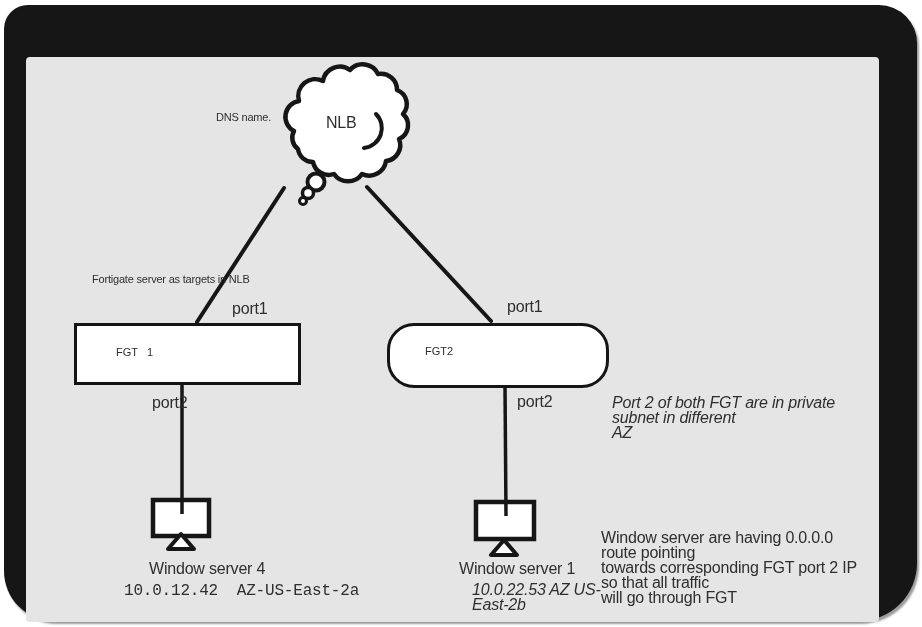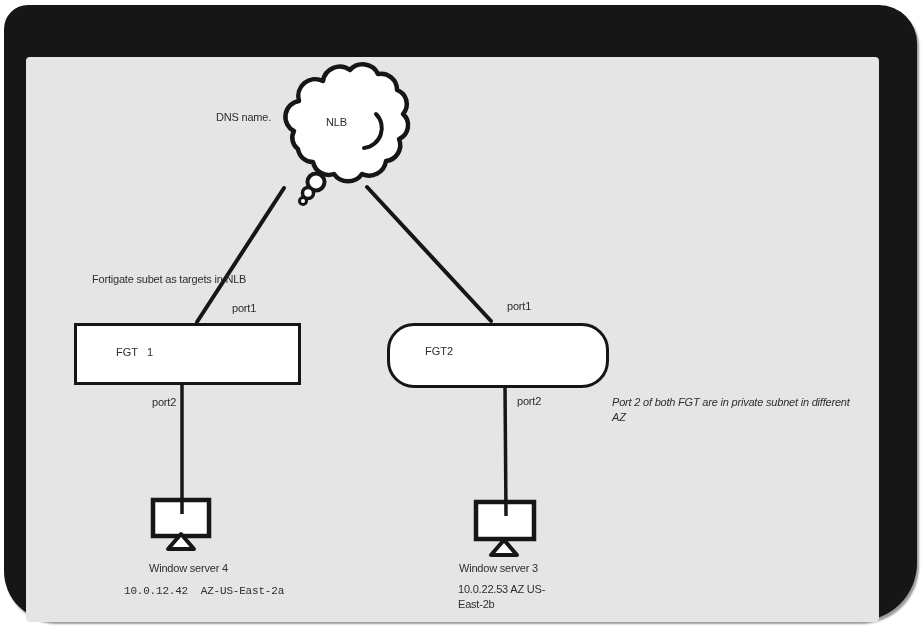--- a/index.html
+++ b/index.html
@@ -3,21 +3,21 @@
 <meta charset="utf-8">
 <style>
   html,body{margin:0;padding:0;background:#ffffff;}
   .stage{position:relative;width:922px;height:627px;background:#ffffff;overflow:hidden;
          font-family:"Liberation Sans","DejaVu Sans",sans-serif;}
   .frame{position:absolute;left:4px;top:5px;width:913px;height:616px;background:#161616;
          border-radius:24px 38px 58px 50px;box-shadow:2px 3px 2px #9c9c9c;}
   .content{position:absolute;left:22px;top:13px;width:853px;height:565px;background:#e5e5e5;
            border-radius:4px;margin-top:39px;}
   .content svg{position:absolute;left:0;top:0;}
-  .txt{position:absolute;color:#2e2e2e;font-size:11px;line-height:15px;
+  .txt{position:absolute;color:#2e2e2e;font-size:16px;line-height:15px;
        letter-spacing:-0.2px;white-space:pre-line;}
   .txt.pre{white-space:pre;font-family:Liberation Mono, monospace;}
   .box{position:absolute;border:3px solid #151515;background:#ffffff;box-sizing:border-box;}
   .box .lbl{position:absolute;color:#2e2e2e;font-size:11px;white-space:pre;}
   .fgt1{left:48px;top:266px;width:227px;height:62px;}
   .fgt2{left:361px;top:266px;width:222px;height:65px;border-radius:27px;}
 </style>
 </head>
 <body>
 
@@ -61,40 +61,43 @@
         <line x1="156" y1="326" x2="156" y2="457" stroke="#161616" stroke-width="3.5"></line>
         <line x1="479" y1="329" x2="480" y2="459" stroke="#161616" stroke-width="3.5"></line>
 
         <polygon points="155,477 142,492 168,492" fill="#ffffff" stroke="#161616" stroke-width="4" stroke-linejoin="round"></polygon>
         <polygon points="478,483 465,498 491,498" fill="#ffffff" stroke="#161616" stroke-width="4" stroke-linejoin="round"></polygon>
       </svg>
 
       <div class="txt" style="left:190px;top:53px;font-size:11px;">DNS name.</div>
       <div class="txt" style="left:300px;top:58px;">NLB</div>
 
-      <div class="txt" style="left:66px;top:215px;font-size:11px;">Fortigate subet as targets in NLB</div>
+      <div class="txt" style="left:66px;top:215px;font-size:11px;">Fortigate server as targets in NLB</div>
 
       <div class="txt" style="left:206px;top:244px;">port1</div>
       <div class="txt" style="left:481px;top:242px;">port1</div>
 
       <div class="box fgt1">
         <div class="lbl" style="left:39px;top:20px;">FGT   1</div>
       </div>
       <div class="box fgt2">
         <div class="lbl" style="left:35px;top:19px;">FGT2</div>
       </div>
 
       <div class="txt" style="left:126px;top:338px;">port2</div>
       <div class="txt" style="left:491px;top:337px;">port2</div>
 
       <div class="txt" style="left:586px;top:338px;width:260px;font-style:italic;">Port 2 of both FGT are in private subnet in different
 AZ</div>
+      <div class="txt" style="left:575px;top:473px;width:270px;">Window server are having 0.0.0.0 route pointing
+towards corresponding FGT port 2 IP so that all traffic
+will go through FGT</div>
 
       <div class="txt" style="left:123px;top:504px;">Window server 4</div>
       <div class="txt pre" style="left:98px;top:527px;">10.0.12.42  AZ-US-East-2a</div>
 
-      <div class="txt" style="left:433px;top:504px;">Window server 3</div>
-      <div class="txt" style="left:432px;top:525px;">10.0.22.53 AZ US-
+      <div class="txt" style="left:433px;top:504px;">Window server 1</div>
+      <div class="txt" style="left:446px;top:525px;font-style:italic;">10.0.22.53 AZ US-
 East-2b</div>
 
     </div>
   </div>
 </div>
 
 </body></html>

